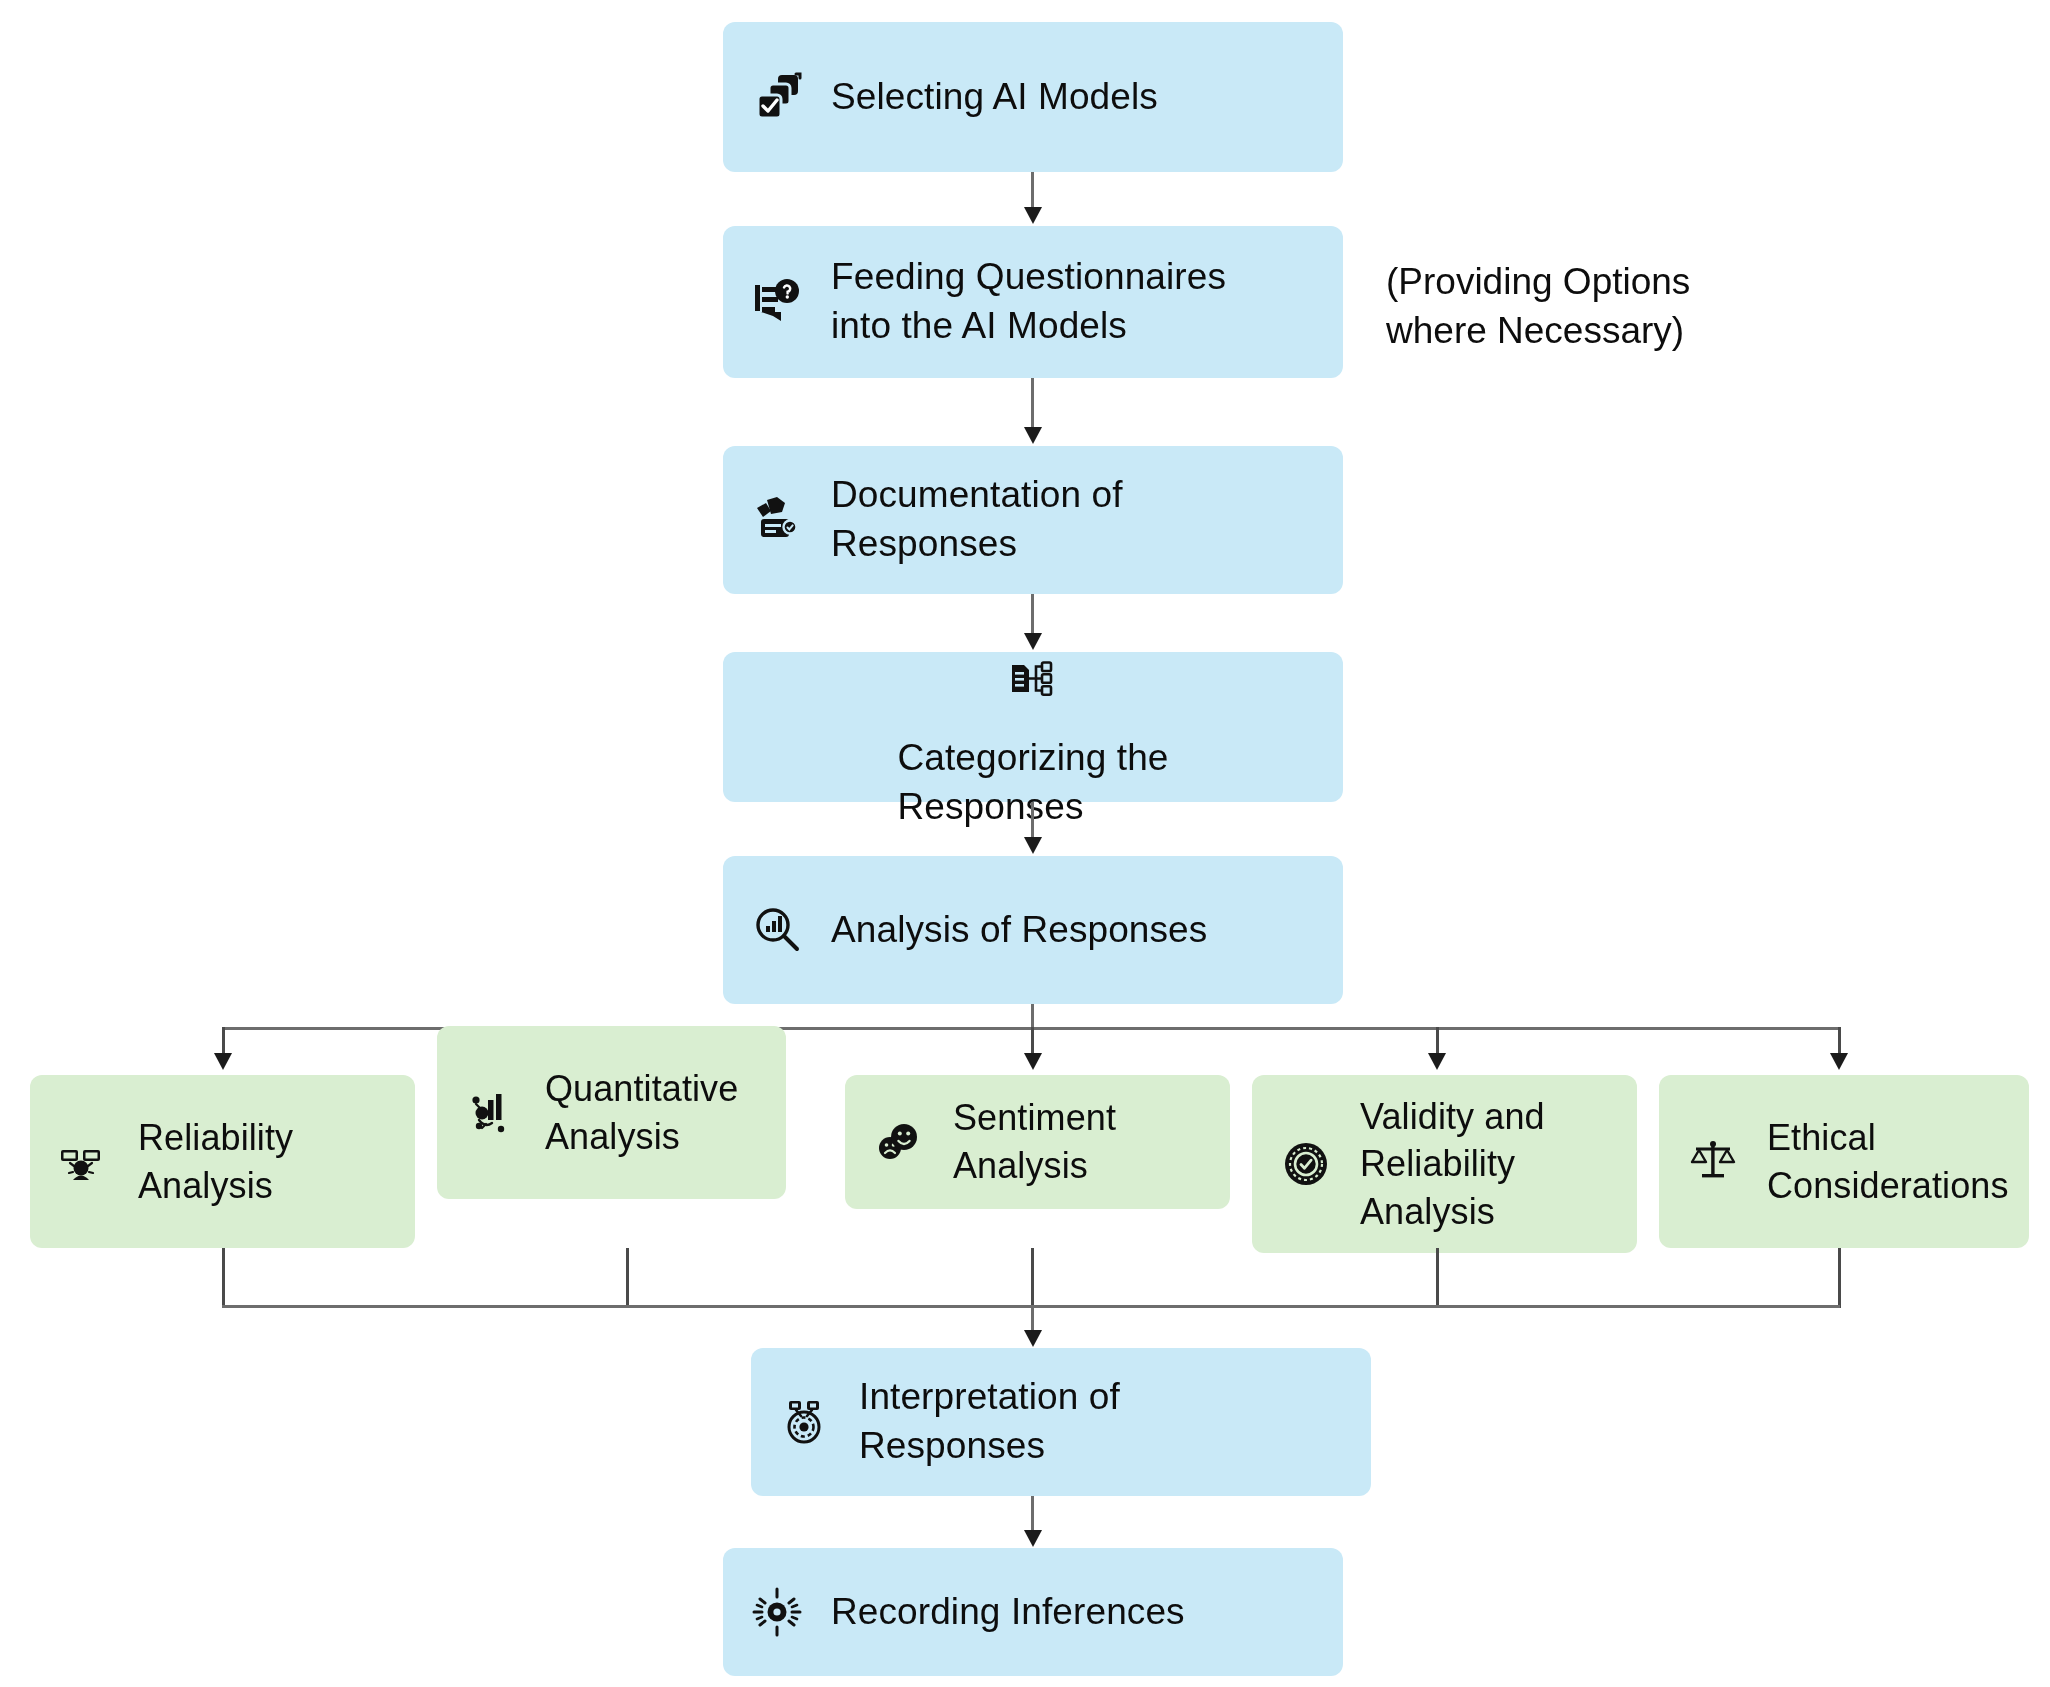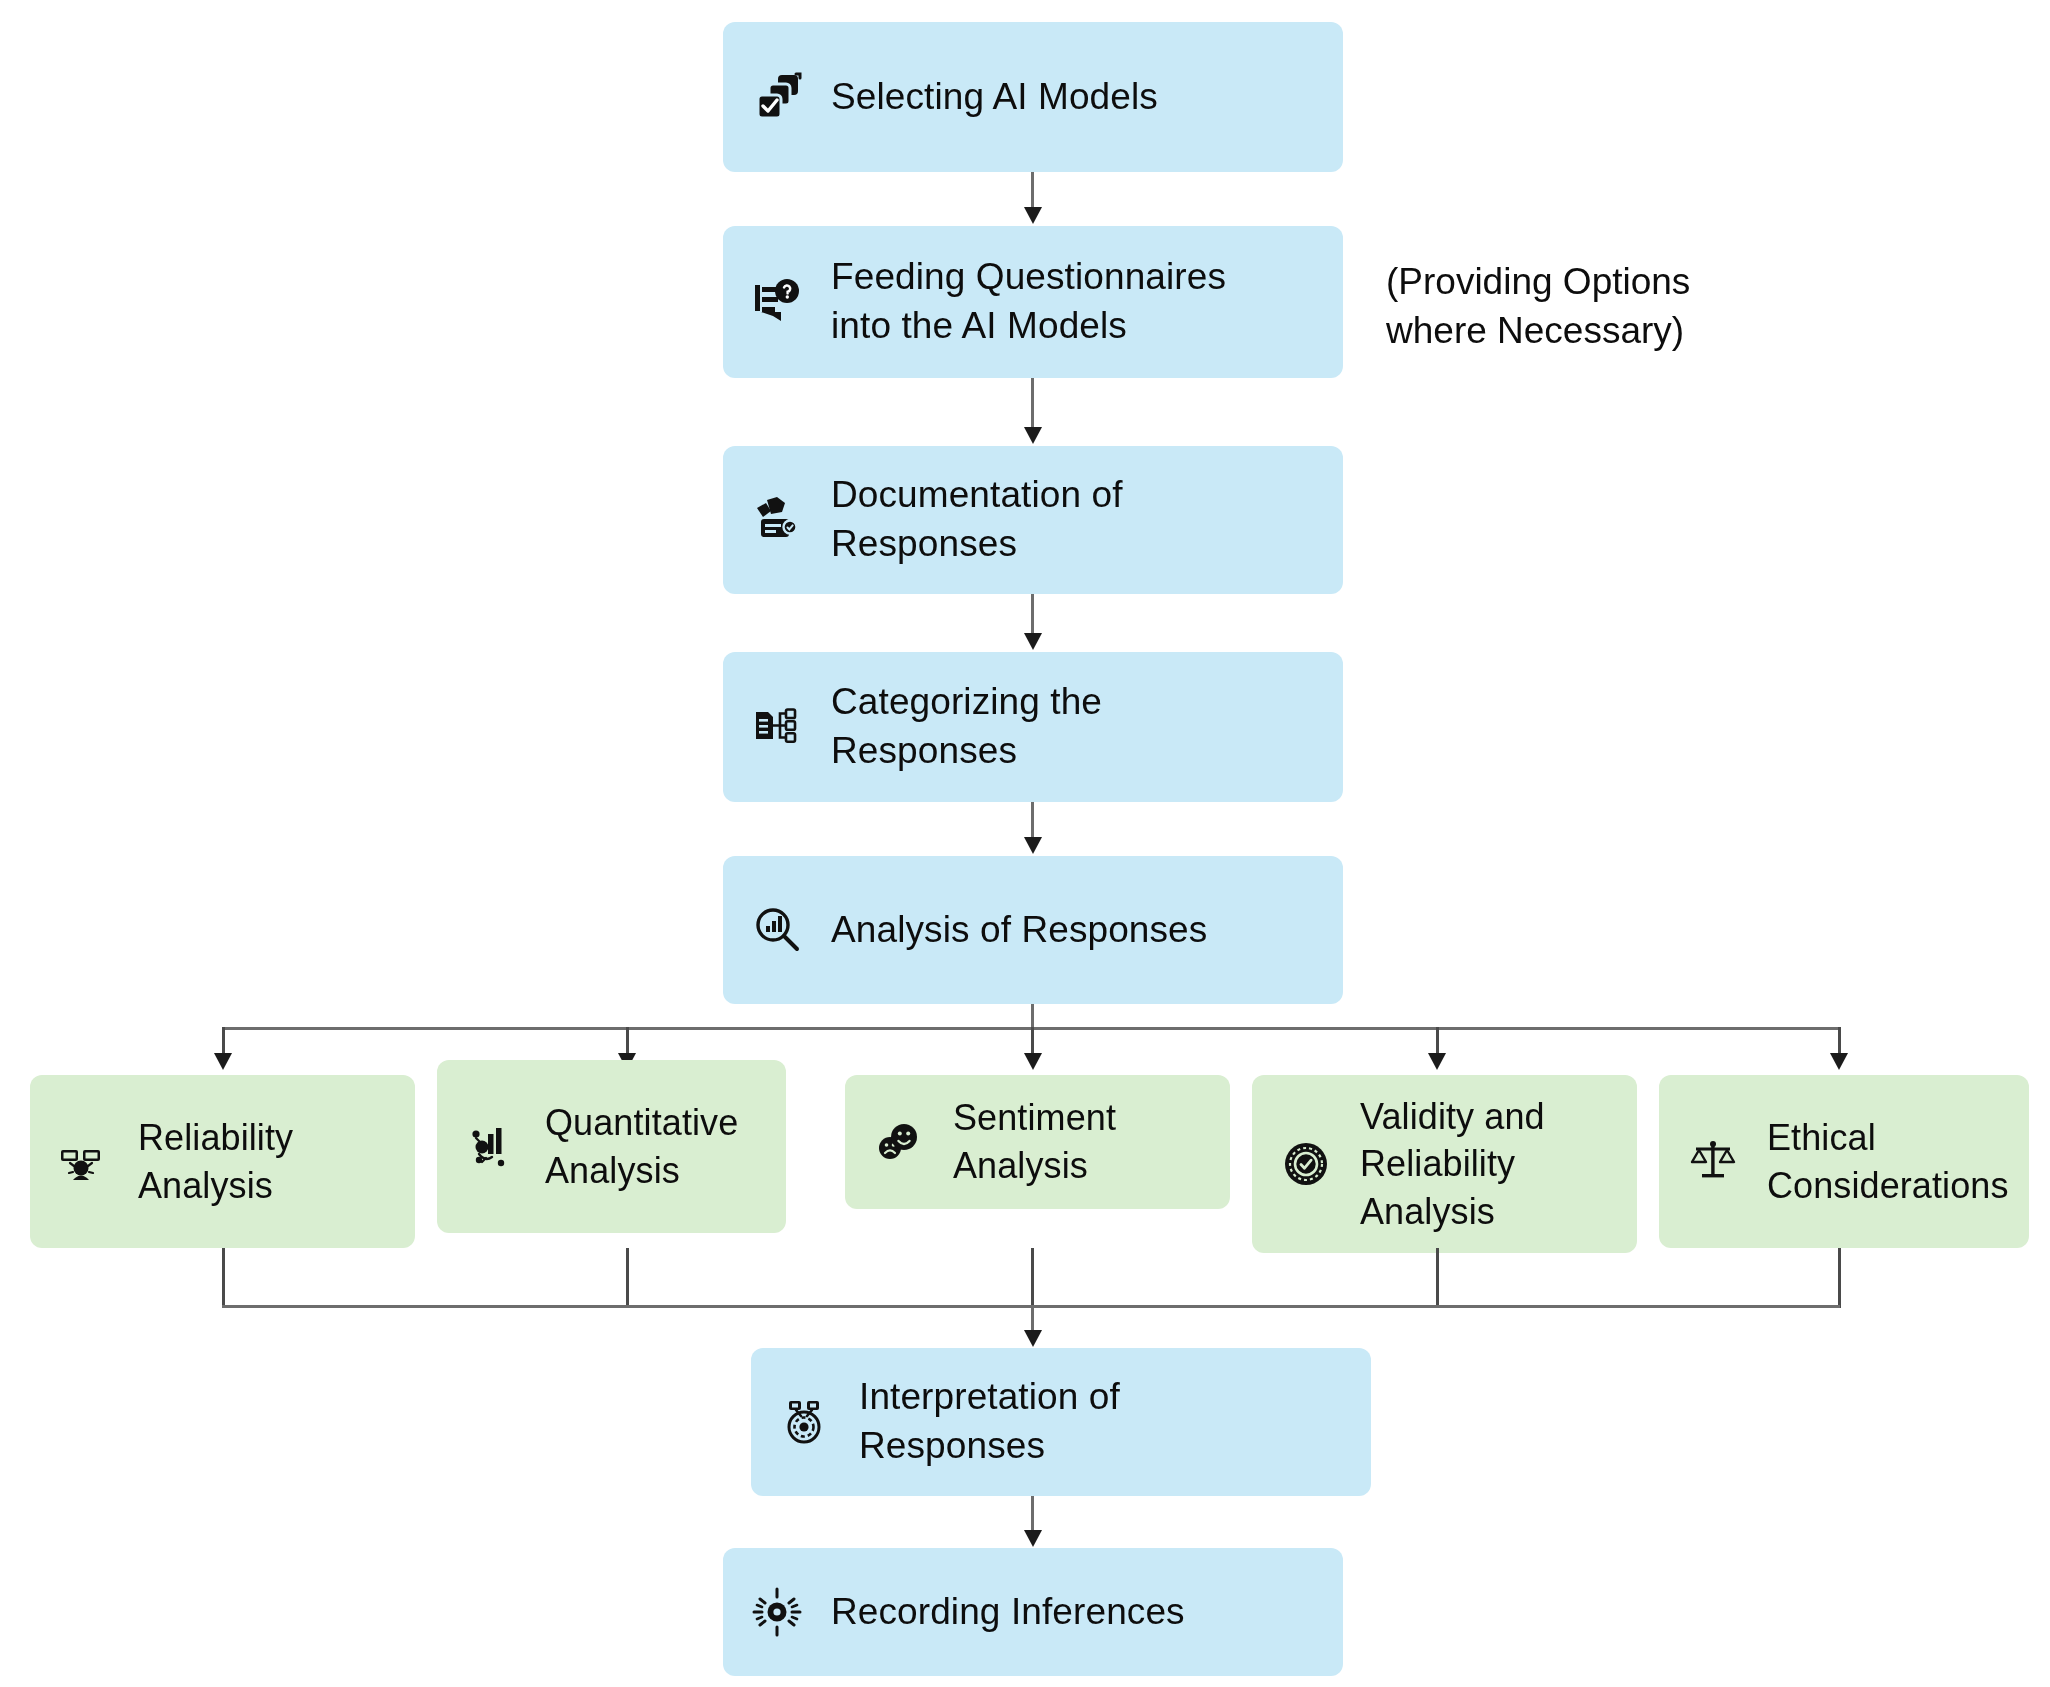--- a/index.html
+++ b/index.html
@@ -129,21 +129,21 @@
         <rect x="14" y="30" width="16" height="3" fill="#c9e9f7"></rect>
         <rect x="14" y="36" width="11" height="3" fill="#c9e9f7"></rect>
         <circle cx="39" cy="33" r="6.5" fill="#111" stroke="#c9e9f7" stroke-width="2.4"></circle>
         <path d="M36.5 33.5 l1.8 1.9 l3.4 -4" stroke="#c9e9f7" stroke-width="2" fill="none" stroke-linecap="round"></path>
       </svg>
     </span>
     <span class="label">Documentation of
 Responses</span>
   </div>
 
-  <div class="node blue" style="left:723px; top:652px; width:620px; height:150px;">
+  <div class="node blue" style="left:723px; top:652px; width:620px; height:150px;flex-direction:column;">
     <span class="icon">
       <svg width="52" height="52" viewBox="0 0 52 52">
         <path d="M5 11 h12 l5 5 v22 h-17 z" fill="#111"></path>
         <rect x="8" y="18" width="9" height="2.6" fill="#c9e9f7"></rect>
         <rect x="8" y="24" width="9" height="2.6" fill="#c9e9f7"></rect>
         <rect x="8" y="30" width="9" height="2.6" fill="#c9e9f7"></rect>
         <path d="M22 24.5 h7 M29 24.5 v-12 h6 M29 24.5 v12 h6 M29 24.5 h6" stroke="#111" stroke-width="2.6" fill="none"></path>
         <rect x="35" y="8.5" width="9" height="8.5" rx="1.6" fill="none" stroke="#111" stroke-width="2.6"></rect>
         <rect x="35" y="20.3" width="9" height="8.5" rx="1.6" fill="none" stroke="#111" stroke-width="2.6"></rect>
         <rect x="35" y="32.2" width="9" height="8.5" rx="1.6" fill="none" stroke="#111" stroke-width="2.6"></rect>
@@ -205,21 +205,21 @@
         <rect x="26.5" y="15.5" width="12" height="6" fill="#d9eed1"></rect>
         <circle cx="22" cy="31" r="7.5" fill="#111"></circle>
         <path d="M14 43 q8 -9 16 0 z" fill="#111"></path>
         <path d="M11 26 l4 3 M33 26 l-4 3 M10 36 l4 -1 M34 36 l-4 -1" stroke="#111" stroke-width="2.2" stroke-linecap="round"></path>
       </svg>
     </span>
     <span class="label">Reliability
 Analysis</span>
   </div>
 
-  <div class="node green" style="left:437px; top:1060px; width:349px; height:173px;">
+  <div class="node green" style="left:437px; top:1026px; width:349px; height:173px;">
     <span class="icon">
       <svg width="50" height="50" viewBox="0 0 50 50">
         <rect x="22" y="12" width="5.5" height="20" fill="#111"></rect>
         <rect x="30" y="6" width="5.5" height="26" fill="#111"></rect>
         <circle cx="10" cy="12" r="3.6" fill="#111"></circle>
         <circle cx="13" cy="38" r="3.2" fill="#111"></circle>
         <circle cx="35" cy="41" r="3.2" fill="#111"></circle>
         <circle cx="16" cy="25" r="6.5" fill="#111"></circle>
         <path d="M13 32 q6 8 13 3" stroke="#111" stroke-width="2.4" fill="none" stroke-linecap="round"></path>
         <path d="M10 16 l4 4 M16 40 l4 -4" stroke="#111" stroke-width="2.2" stroke-linecap="round"></path>

